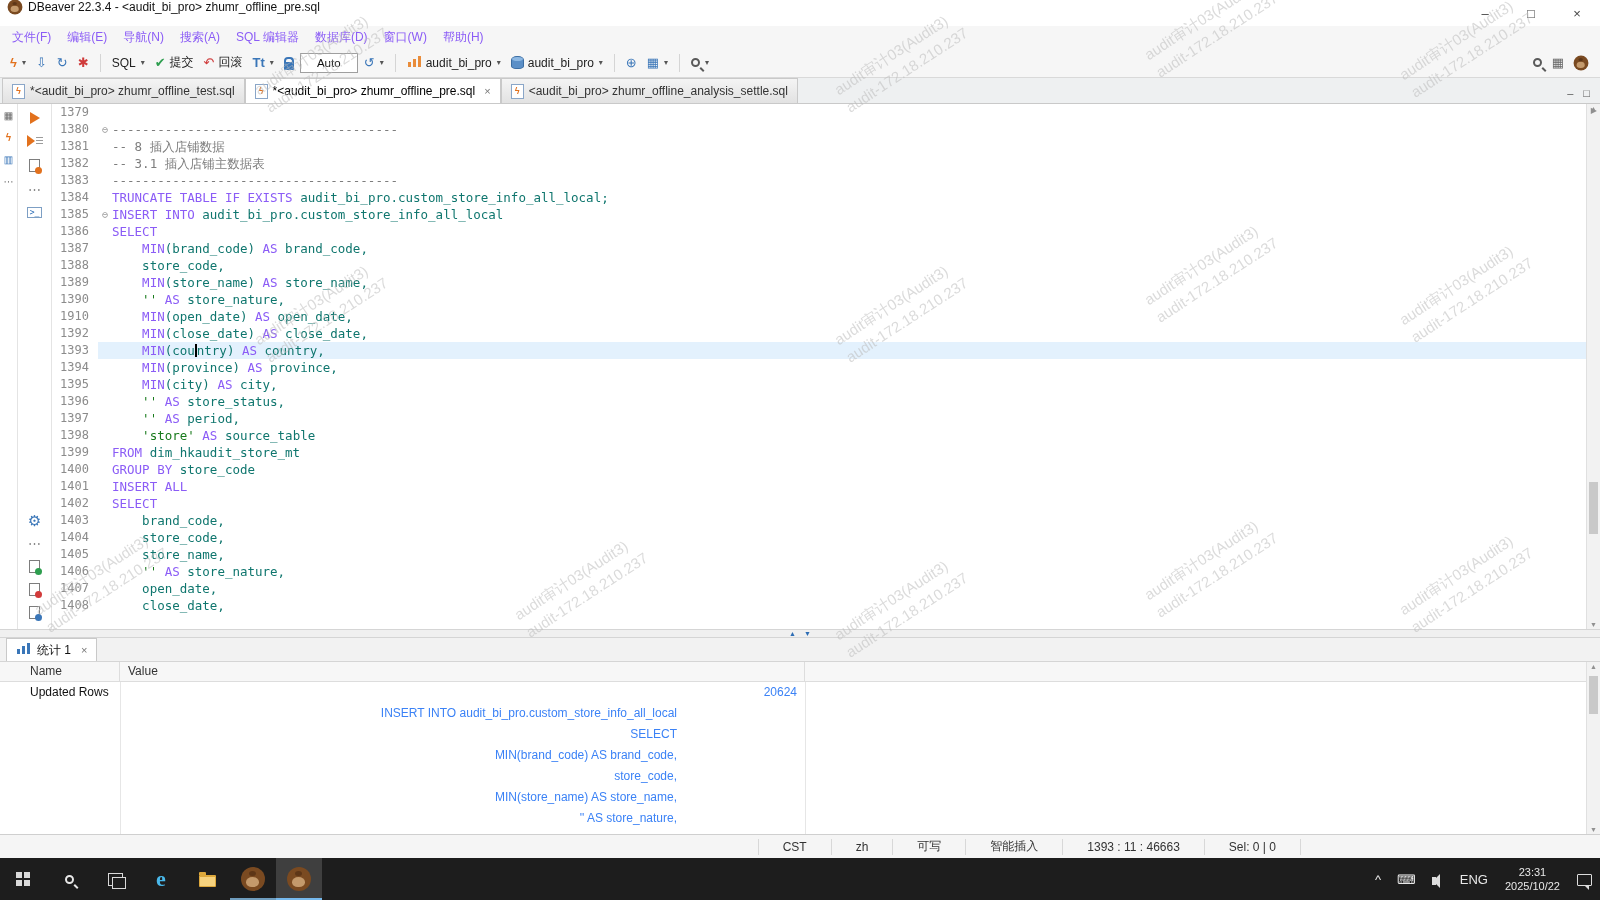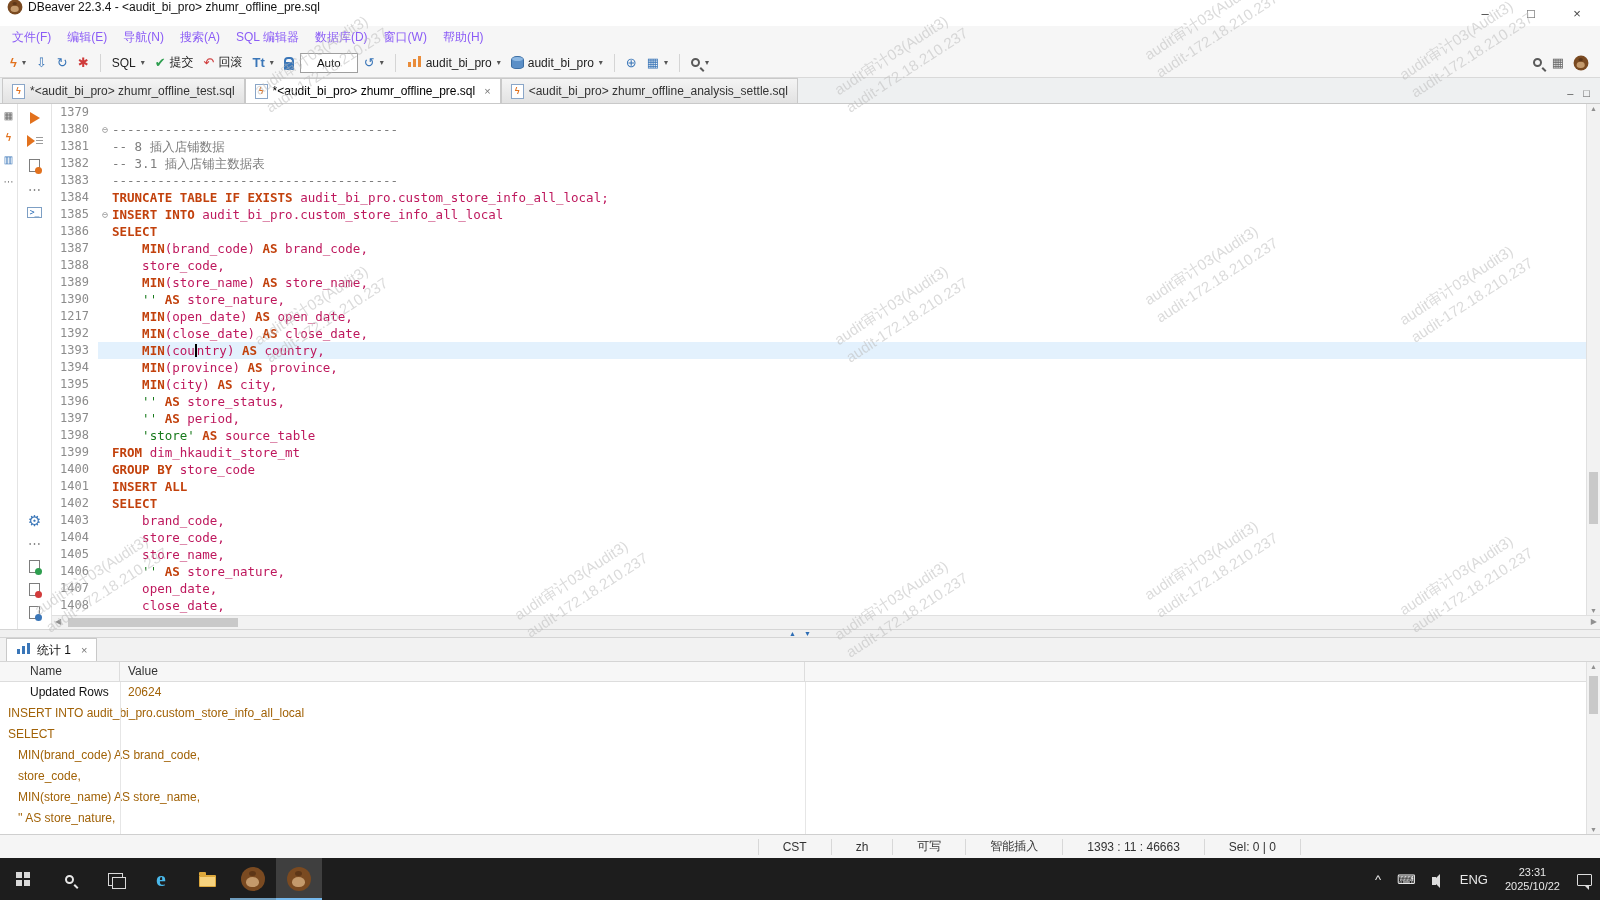--- a/index.html
+++ b/index.html
@@ -76,32 +76,32 @@
 .tab{height:25px;display:flex;align-items:center;gap:5px;padding:0 9px;font-size:12px;background:linear-gradient(#f4f4f4,#e2e2e2);border:1px solid #c9c9c9;border-bottom:none;color:#333;white-space:nowrap;}
 .tab.active{background:#fff;color:#000;}
 .tab-close{color:#777;font-size:11px;margin-left:4px;}
 .tabbar-right{margin-left:auto;display:flex;gap:10px;padding:0 10px 4px 0;color:#555;font-size:11px;}
 
 
 .editor-zone{flex:1;display:flex;min-height:0;background:#fff;}
 .wb-strip{width:18px;border-right:1px solid #e4e4e4;display:flex;flex-direction:column;align-items:center;padding-top:5px;gap:9px;font-size:10px;color:#888;flex:0 0 auto;}
 .left-rail{width:34px;border-right:1px solid #e4e4e4;display:flex;flex-direction:column;align-items:center;padding-top:8px;gap:11px;flex:0 0 auto;}
 .rail-bottom{margin-top:auto;display:flex;flex-direction:column;gap:10px;align-items:center;padding-bottom:10px;}
-.editor{flex:1;display:flex;flex-direction:column;min-width:0;}
+.editor{flex:1;display:flex;min-width:0;}
 .code-area{flex:1;display:flex;min-height:0;overflow:hidden;}
 .code-col{flex:1;overflow:hidden;min-width:0;}
 .code-row{display:flex;height:17px;line-height:17px;font-family:"DejaVu Sans Mono",monospace;font-size:12.5px;}
 .gutter-num{width:46px;text-align:right;padding-right:9px;color:#8b8b8b;font-size:12px;background:#fff;flex:0 0 auto;}
 .fold-col{width:14px;color:#9a9a9a;font-size:10px;text-align:center;flex:0 0 auto;}
 .code-text{flex:1;white-space:pre;color:#000;}
 .code-row.cur .code-text,.code-row.cur .fold-col{background:#e3f1fd;}
-.kw{color:#c2410c;font-weight:bold;}
+.kw{color:#8b5cf6;font-weight:normal;}
 .cm{color:#7d7d7d;}
 .str{color:#187a1c;}
-.tx{color:#be185d;}
+.tx{color:#0f766e;}
 .caret-bar{display:inline-block;width:2px;height:13px;background:#000;vertical-align:-2px;}
 .vscroll{width:14px;background:#f2f2f2;border-left:1px solid #e0e0e0;position:relative;flex:0 0 auto;}
 .vthumb{position:absolute;left:2px;right:2px;background:#c9c9c9;}
 .sar{position:absolute;left:0;right:0;text-align:center;font-size:7px;color:#909090;}
 .hscroll{height:14px;background:#f2f2f2;border-top:1px solid #e0e0e0;position:relative;flex:0 0 auto;}
 .hthumb{position:absolute;left:16px;width:170px;top:2px;bottom:2px;background:#c9c9c9;}
 .har{position:absolute;top:1px;font-size:8px;color:#909090;}
 
 
 .splitter{height:9px;background:#f0f0f0;border-top:1px solid #d5d5d5;border-bottom:1px solid #d5d5d5;display:flex;align-items:center;justify-content:center;gap:8px;flex:0 0 auto;}
@@ -113,21 +113,21 @@
 .panel-tab{height:23px;background:#fff;border:1px solid #c9c9c9;border-bottom:none;display:flex;align-items:center;gap:6px;padding:0 9px;font-size:12px;color:#111;}
 .stats-wrap{flex:1;display:flex;min-height:0;}
 .stats-table{flex:1;display:flex;flex-direction:column;font-size:12px;min-width:0;}
 .stats-header{height:20px;display:flex;background:#f7f7f7;border-bottom:1px solid #ddd;color:#333;flex:0 0 auto;}
 .sh-name{width:120px;padding:2px 8px 2px 30px;border-right:1px solid #ddd;}
 .sh-value{width:685px;padding:2px 8px;border-right:1px solid #ddd;}
 .stats-body{flex:1;overflow:hidden;position:relative;}
 .col-line{position:absolute;top:0;bottom:0;width:1px;background:#e6e6e6;}
 .stats-row{display:flex;}
 .sr-name{width:120px;padding:0 8px 0 30px;line-height:21px;color:#111;}
-.sr-value{width:685px;padding:0 8px;color:#a16207;}
+.sr-value{width:685px;padding:0 8px;color:#3b82f6;text-align:right;}
 .sr-value div{height:21px;line-height:21px;white-space:pre;}
 .stats-vscroll{width:14px;background:#f2f2f2;border-left:1px solid #e0e0e0;position:relative;flex:0 0 auto;}
 
 
 .statusbar{height:24px;background:#f5f5f5;border-top:1px solid #cfcfcf;display:flex;align-items:center;font-size:12px;color:#333;flex:0 0 auto;}
 .sb-spacer{flex:1;}
 .sb-item{padding:0 24px;border-left:1px solid #d8d8d8;height:16px;display:flex;align-items:center;white-space:nowrap;}
 .sb-tail{width:300px;border-left:1px solid #d8d8d8;height:16px;flex:0 0 auto;}
 
 
@@ -339,21 +339,21 @@
               <div class="gutter-num">1389</div>
               <div class="fold-col"></div>
               <div class="code-text"><span class="tx">    </span><span class="kw">MIN</span><span class="tx">(store_name) </span><span class="kw">AS</span><span class="tx"> store_name,</span></div>
             </div>
             <div class="code-row">
               <div class="gutter-num">1390</div>
               <div class="fold-col"></div>
               <div class="code-text"><span class="tx">    </span><span class="str">''</span><span class="tx"> </span><span class="kw">AS</span><span class="tx"> store_nature,</span></div>
             </div>
             <div class="code-row">
-              <div class="gutter-num">1217</div>
+              <div class="gutter-num">1910</div>
               <div class="fold-col"></div>
               <div class="code-text"><span class="tx">    </span><span class="kw">MIN</span><span class="tx">(open_date) </span><span class="kw">AS</span><span class="tx"> open_date,</span></div>
             </div>
             <div class="code-row">
               <div class="gutter-num">1392</div>
               <div class="fold-col"></div>
               <div class="code-text"><span class="tx">    </span><span class="kw">MIN</span><span class="tx">(close_date) </span><span class="kw">AS</span><span class="tx"> close_date,</span></div>
             </div>
             <div class="code-row cur">
               <div class="gutter-num">1393</div>

